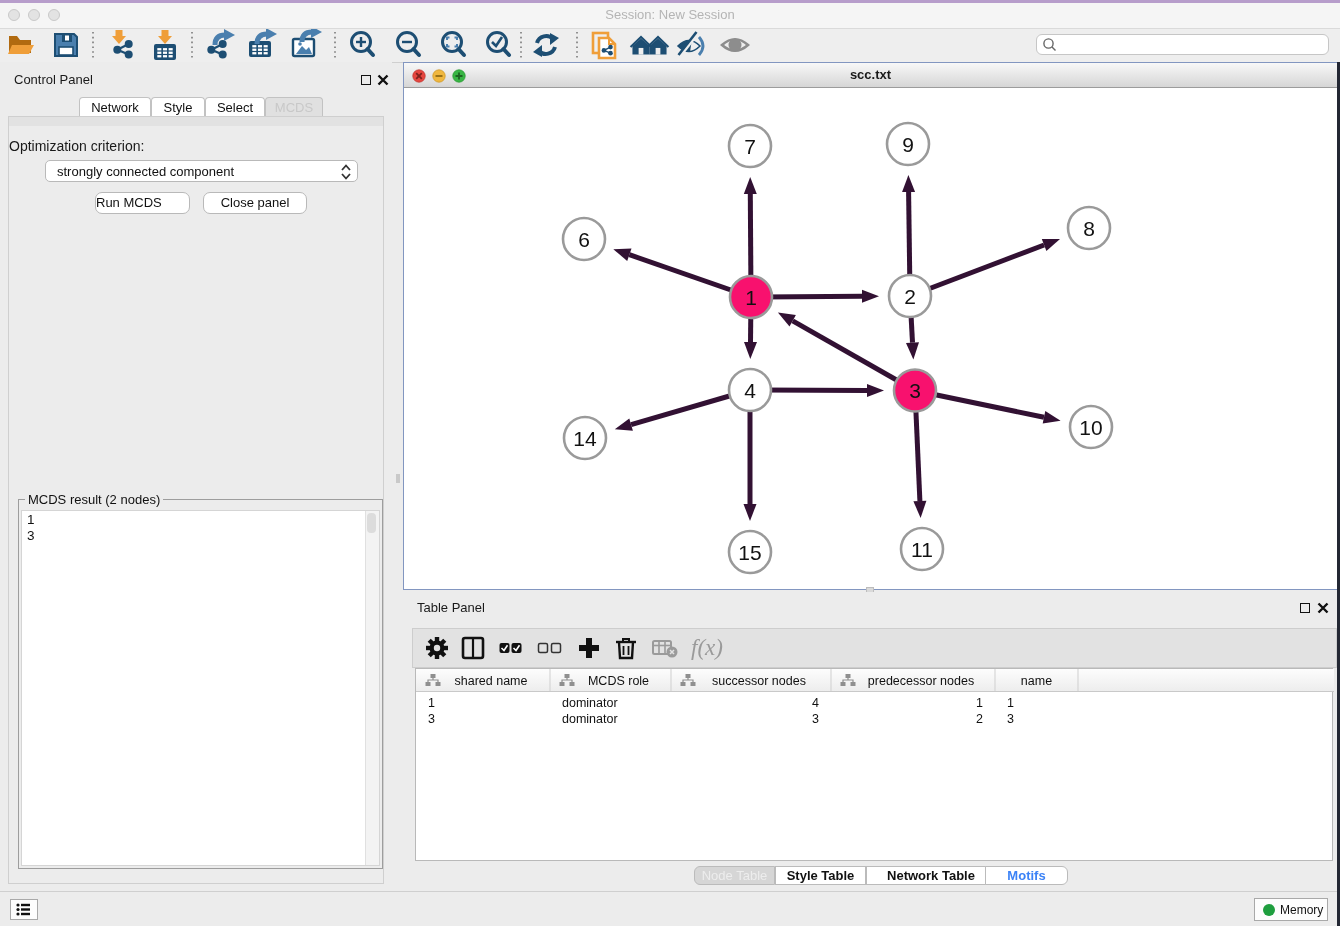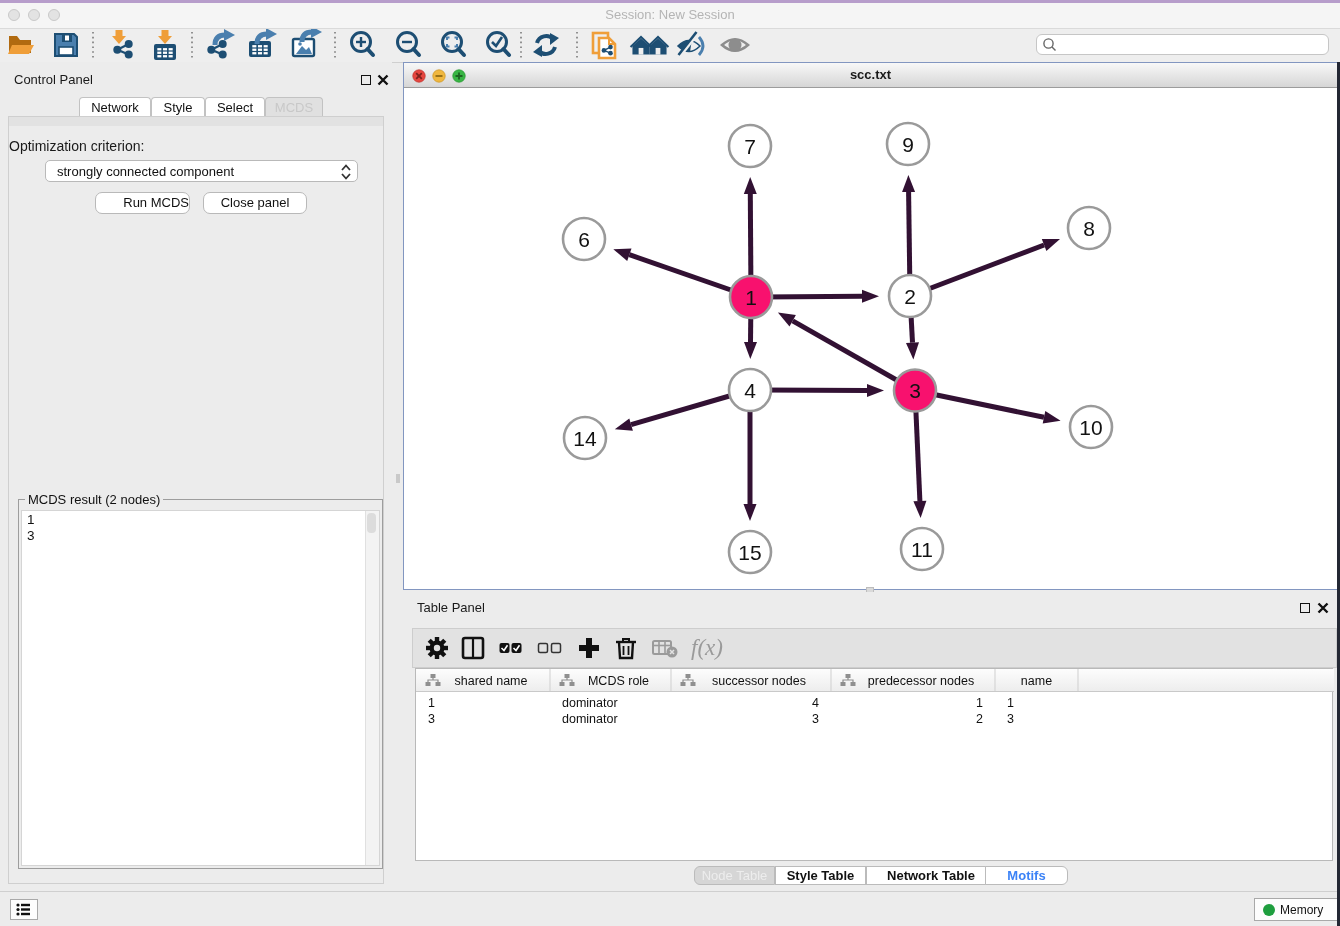--- a/index.html
+++ b/index.html
@@ -136,21 +136,21 @@
 <div class="abs" style="left:8px;top:54px;width:376px;height:768px;border:1px solid #cfcfcf;background:#ececec;box-sizing:border-box">
 <div class="abs" style="left:0;top:0;width:374px;height:9px;background:#e2e2e2"></div>
 <div class="abs" style="left:0;top:21px;width:374px;font-size:14px;color:#1a1a1a">Optimization criterion:</div>
 <div class="abs" style="left:36px;top:43px;width:313px;height:22px;background:#fff;border:1px solid #b9b9b9;border-radius:5px;box-sizing:border-box">
 <div class="abs" style="left:11px;top:3px;font-size:13px;color:#111">strongly connected component</div>
 <svg class="abs" style="left:293px;top:3px" width="14" height="16">
           <path d="M 3 6 L 7 1.5 L 11 6" fill="none" stroke="#333" stroke-width="1.8"></path>
           <path d="M 3 10 L 7 14.5 L 11 10" fill="none" stroke="#333" stroke-width="1.8"></path>
         </svg>
 </div>
-<div class="abs" style="left:86px;top:75px;width:95px;height:22px;background:#fff;border:1px solid #b9b9b9;border-radius:7px;box-sizing:border-box;text-align:right;font-size:13px;line-height:20px;color:#111">Run MCDS</div>
+<div class="abs" style="left:86px;top:75px;width:95px;height:22px;background:#fff;border:1px solid #b9b9b9;border-radius:7px;box-sizing:border-box;text-align:left;font-size:13px;line-height:20px;color:#111">Run MCDS</div>
 <div class="abs" style="left:194px;top:75px;width:104px;height:22px;background:#fff;border:1px solid #b9b9b9;border-radius:7px;box-sizing:border-box;text-align:center;font-size:13px;line-height:20px;color:#111">Close panel</div>
 <div class="abs" style="left:9px;top:382px;width:365px;height:370px;border:1px solid #9d9d9d;background:#ececec;box-sizing:border-box">
 <div class="abs" style="left:6px;top:-8px;background:#ececec;padding:0 3px;font-size:13px;color:#111">MCDS result (2 nodes)</div>
 <div class="abs" style="left:2px;top:10px;width:359px;height:356px;background:#fff;border:1px solid #d5d5d5;box-sizing:border-box">
 <div class="abs" style="left:5px;top:1px;font-size:13.5px;color:#111;line-height:16px">1<br>3</div>
 <div class="abs" style="left:343px;top:0;width:13px;height:354px;background:#f3f3f3;border-left:1px solid #e0e0e0"></div>
 <div class="abs" style="left:345px;top:2px;width:9px;height:20px;background:#dcdcdc;border-radius:4px"></div>
 </div>
       </div>
 </div>
@@ -335,18 +335,18 @@
         <g fill="#111">
           <circle cx="7" cy="5" r="1.6"></circle>
           <circle cx="7" cy="9.5" r="1.6"></circle>
           <circle cx="7" cy="14" r="1.6"></circle>
           <rect x="10" y="3.8" width="9" height="2.4"></rect>
           <rect x="10" y="8.3" width="9" height="2.4"></rect>
           <rect x="10" y="12.8" width="9" height="2.4"></rect>
         </g>
       </svg>
 </div>
-<div class="abs" style="left:1254px;top:6px;width:85px;height:23px;background:#fdfdfd;border:1px solid #a9a9a9;box-sizing:border-box;font-size:12px;color:#111">
+<div class="abs" style="left:1254px;top:6px;width:74px;height:23px;background:#fdfdfd;border:1px solid #a9a9a9;box-sizing:border-box;font-size:12px;color:#111">
 <div class="abs" style="left:8px;top:5px;width:12px;height:12px;border-radius:50%;background:#1e9e3e"></div>
 <div class="abs" style="left:25px;top:4px">Memory</div>
 </div>
 </div>
 <div class="abs" style="left:1337px;top:0;width:3px;height:3px;background:#b79dcb"></div>
 <div class="abs" style="left:1337px;top:62px;width:3px;height:864px;background:#232733"></div>
 </body></html>

